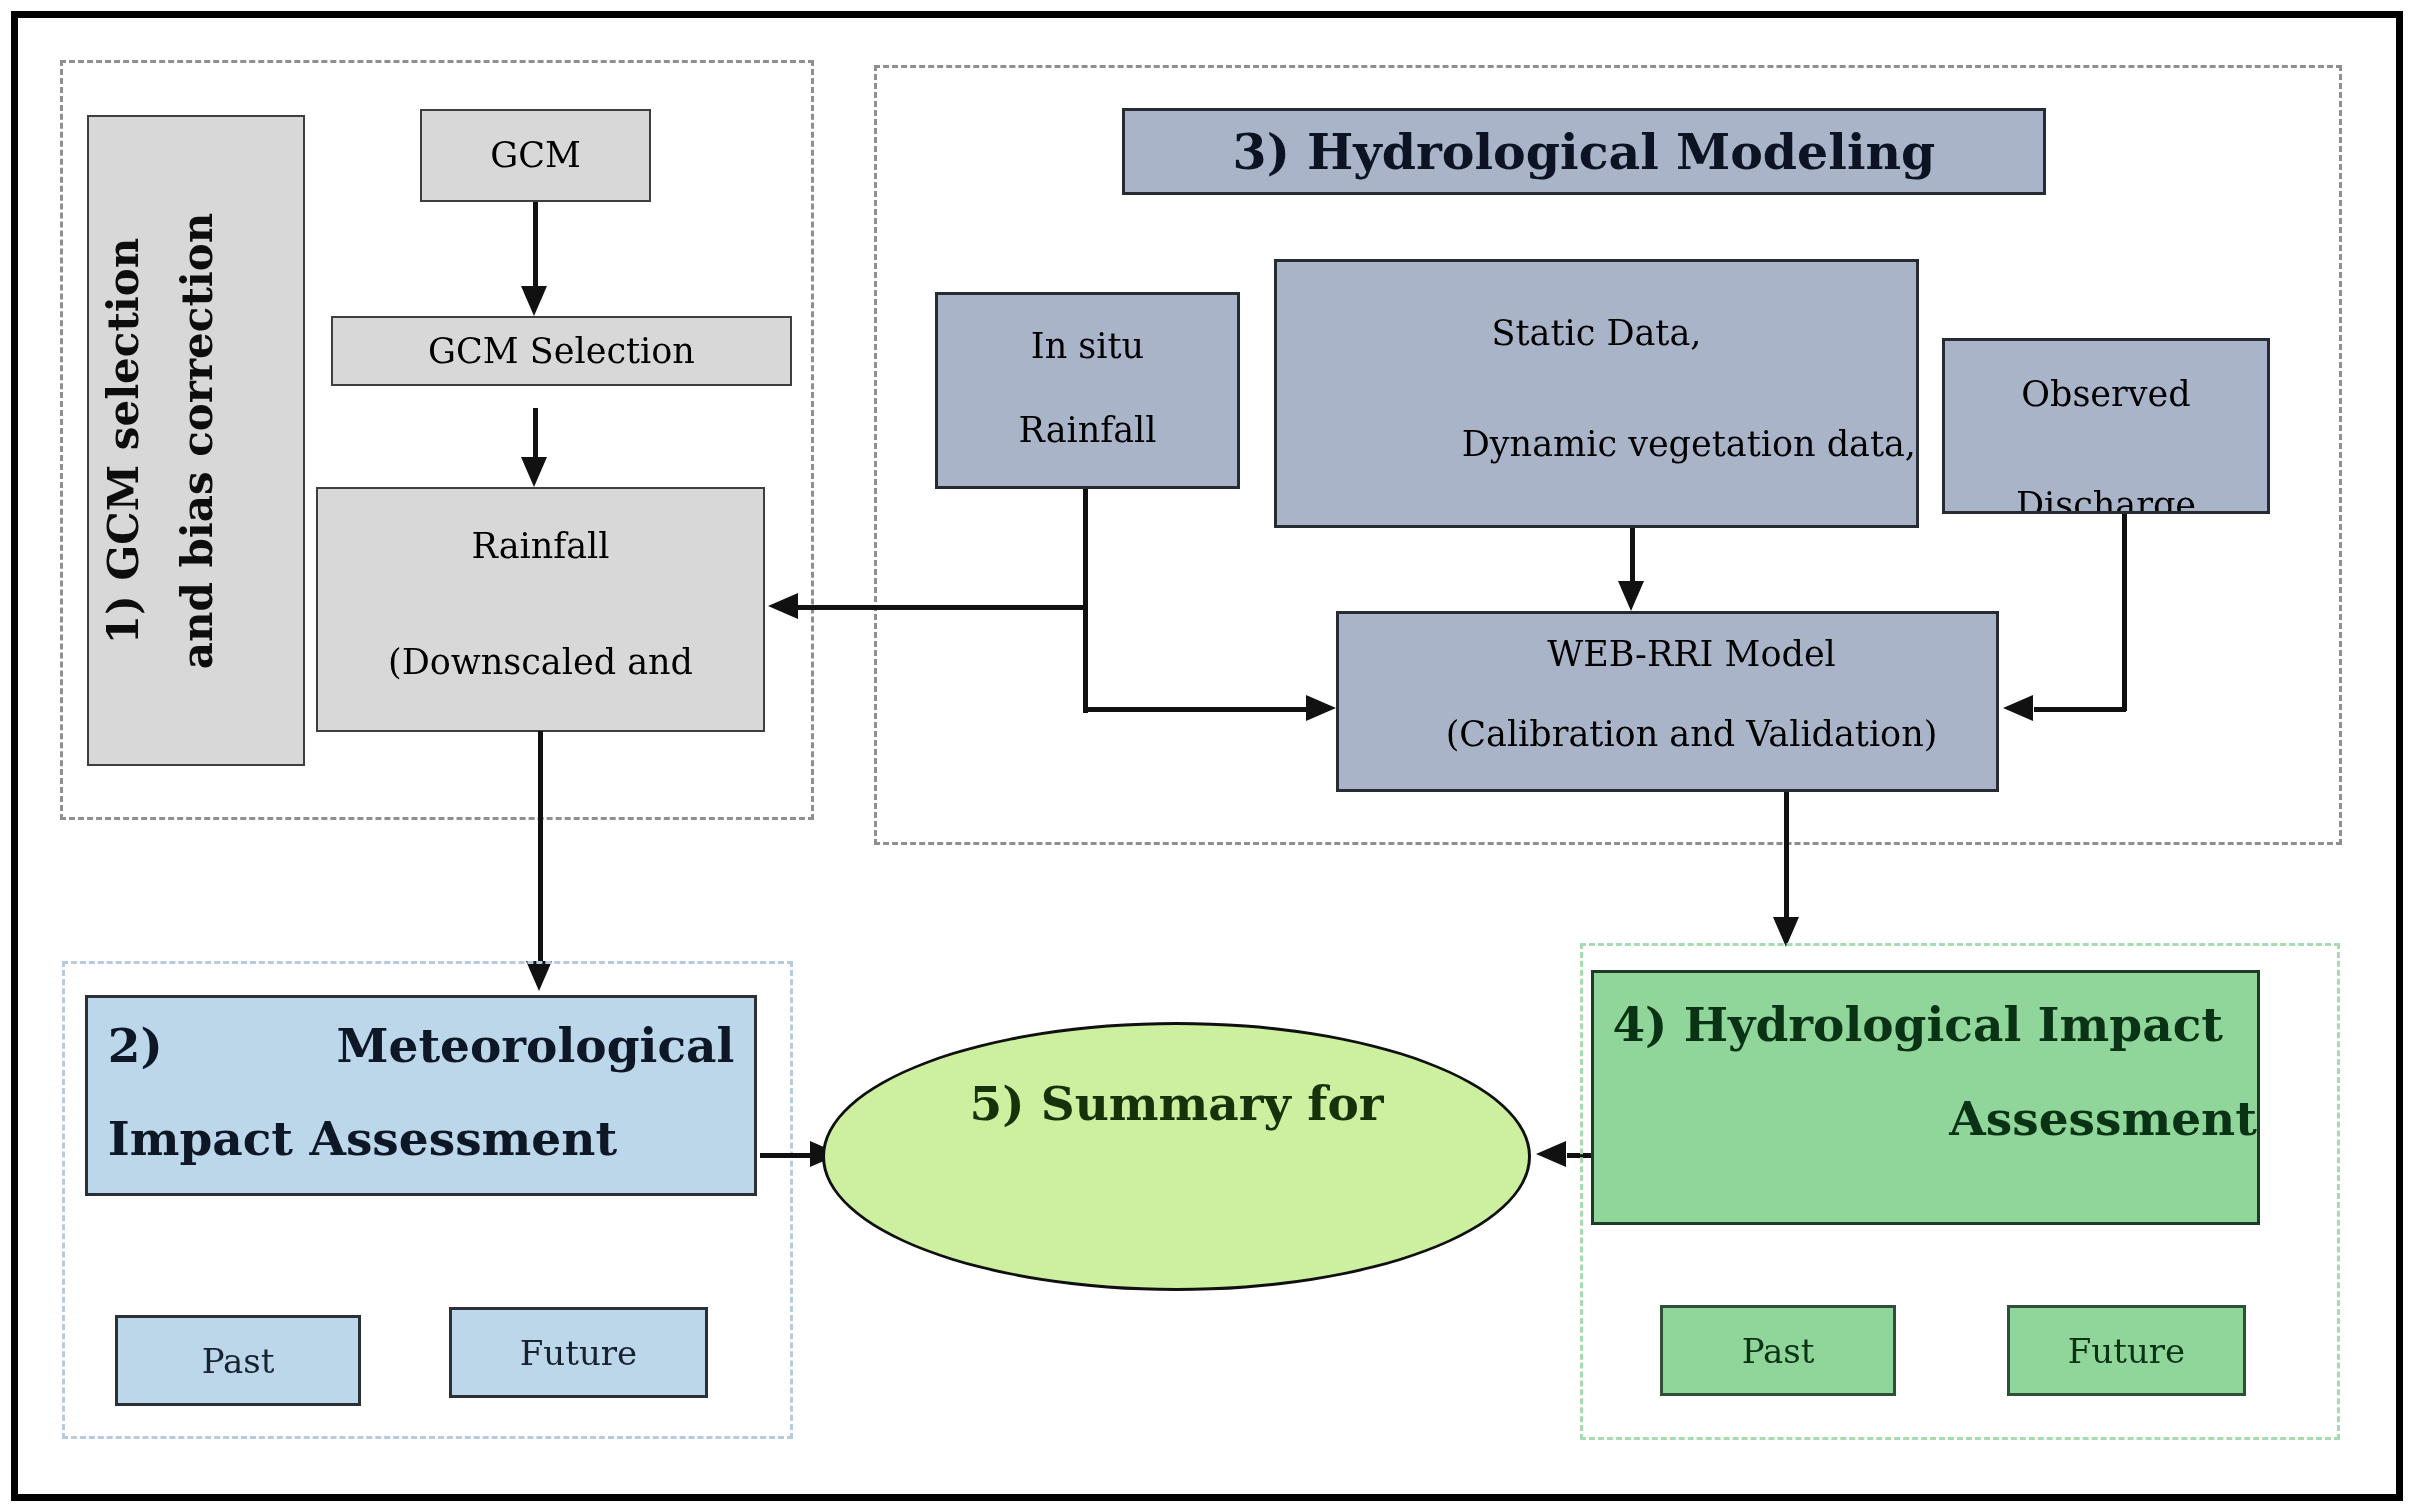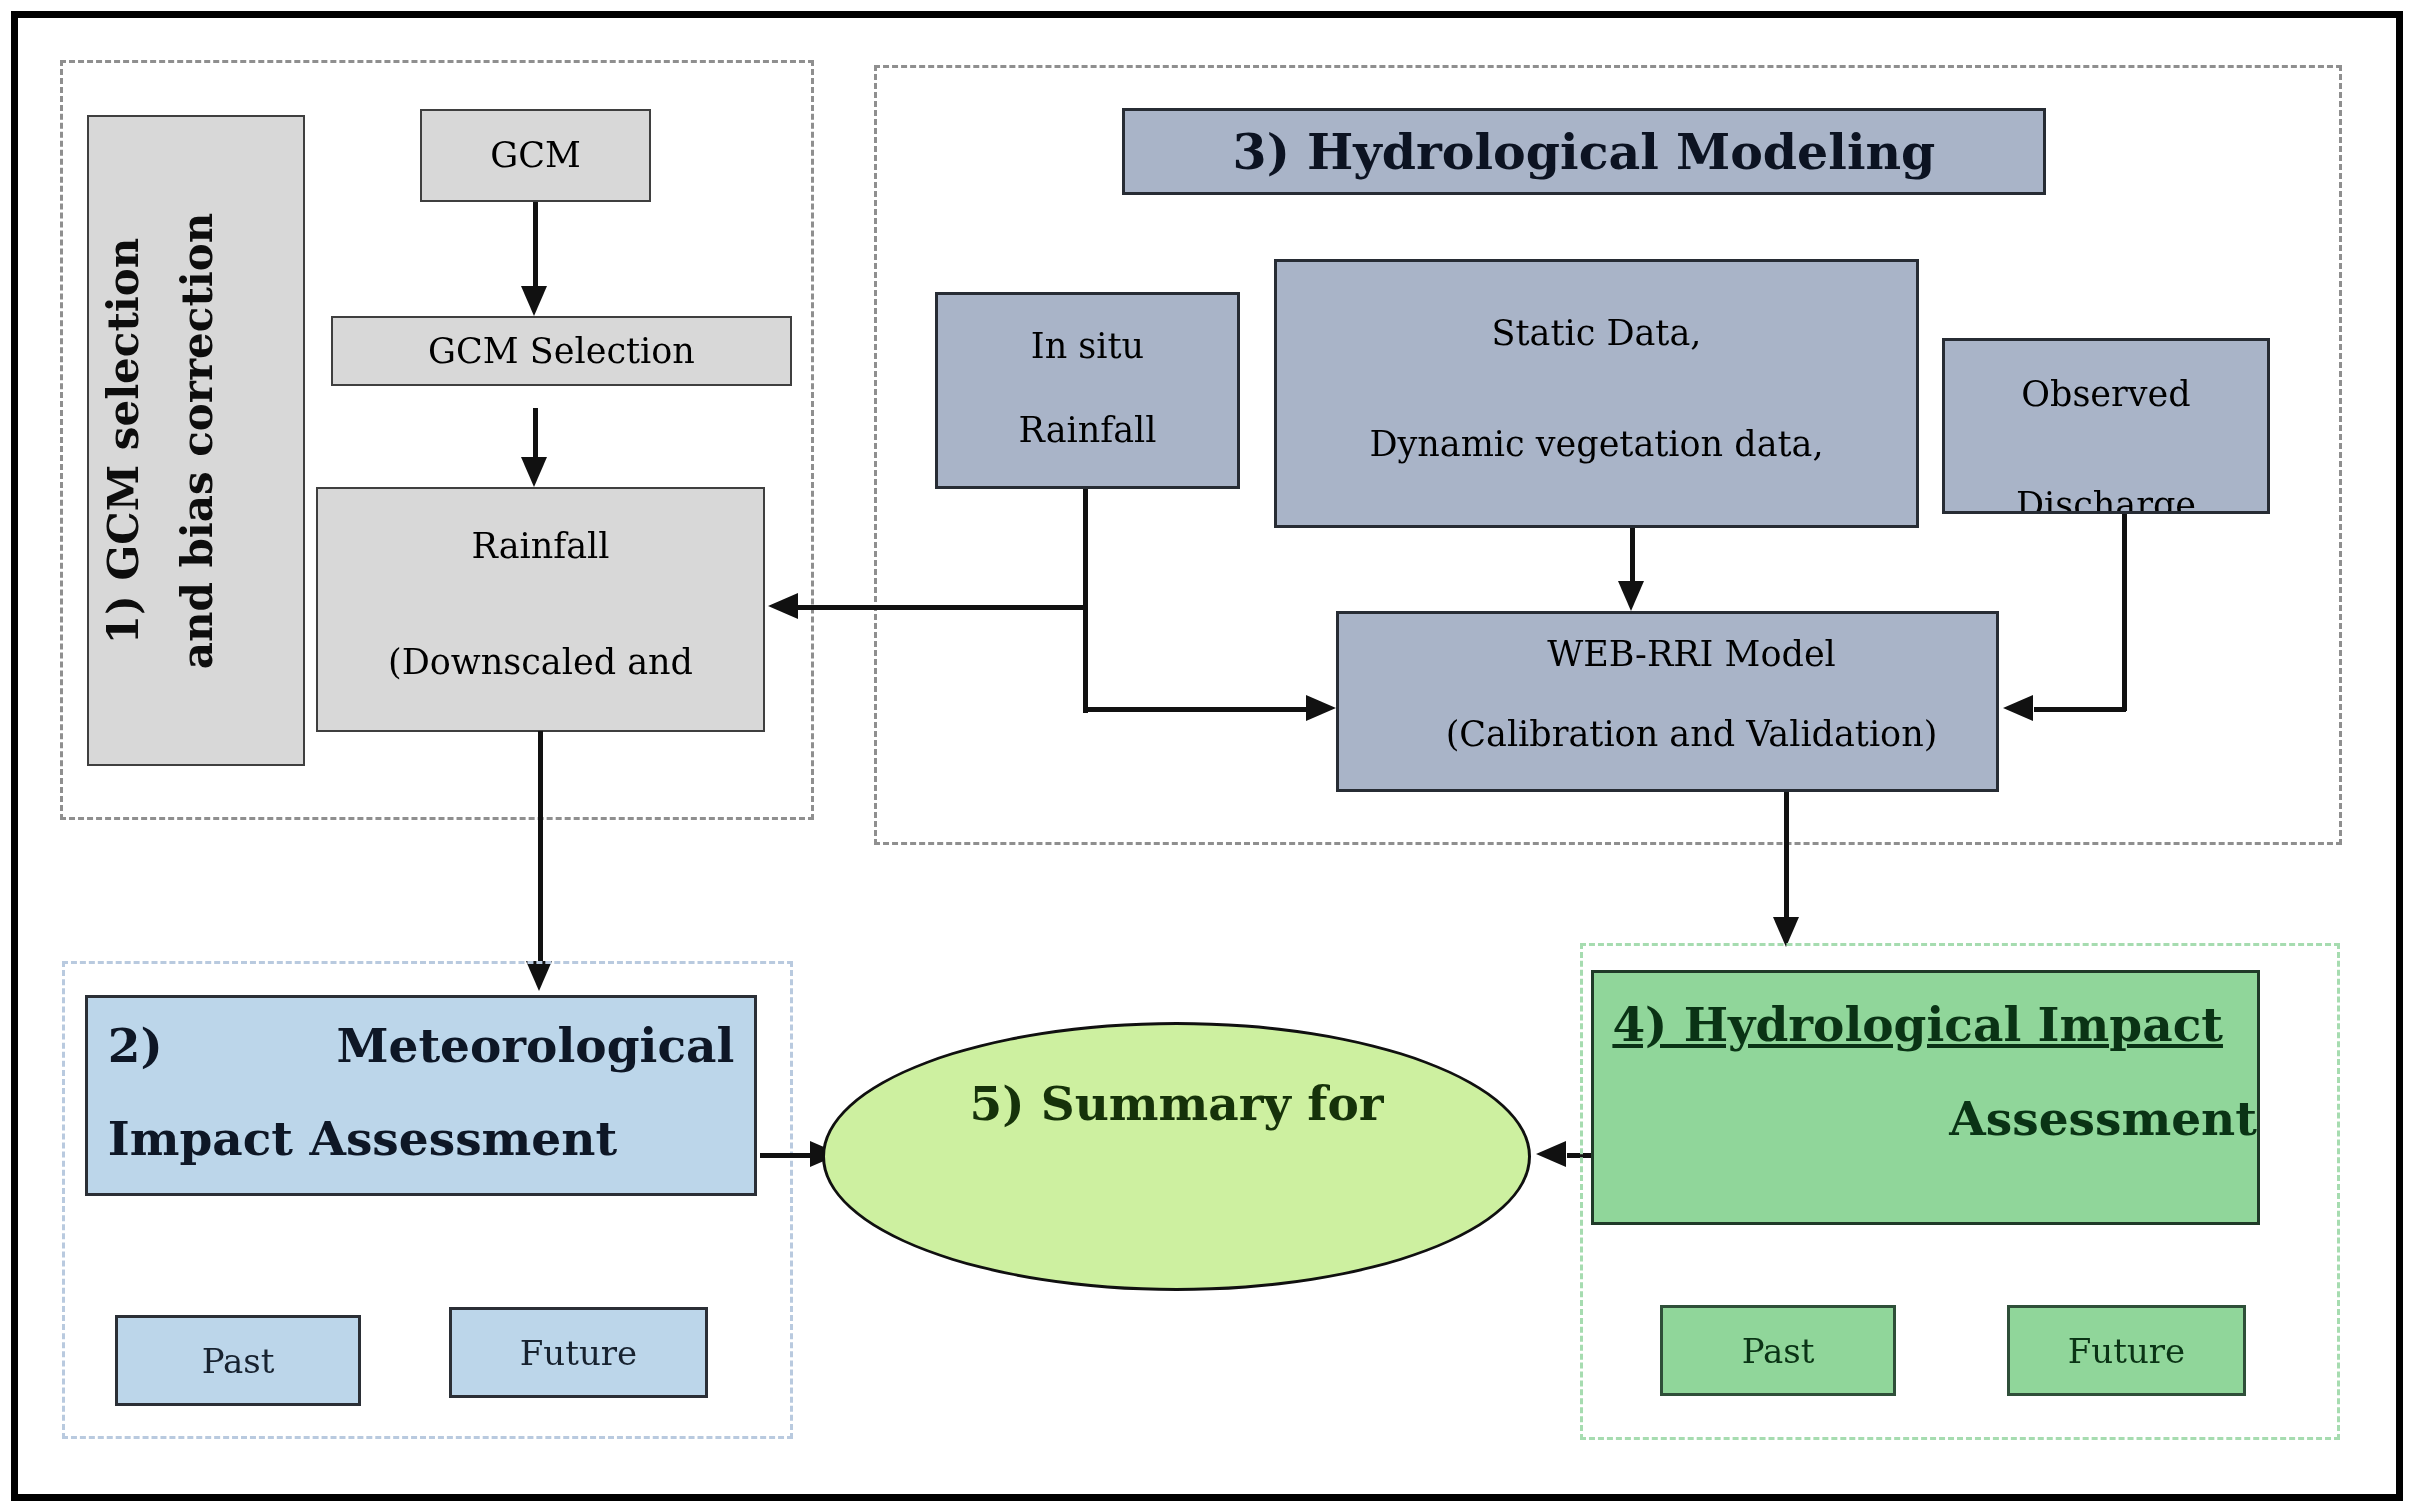--- a/index.html
+++ b/index.html
@@ -86,21 +86,21 @@
     <span>3) Hydrological Modeling</span>
   </div>
 
   <div class="node slate t54" style="left:935px;top:292px;width:305px;height:197px;">
     <div style="margin-top:31.5px;">In situ</div>
     <div style="margin-top:46px;">Rainfall</div>
   </div>
 
   <div class="node slate t54" style="left:1274px;top:259px;width:645px;height:269px;">
     <div style="margin-top:52px;">Static Data,</div>
-    <div style="margin-top:72px;">Dynamic vegetation data,</div>
+    <div style="margin-top:72px;text-align:right;">Dynamic vegetation data,</div>
   </div>
 
   <div class="node slate t54 clip" style="left:1942px;top:338px;width:328px;height:176px;">
     <div style="margin-top:34px;">Observed</div>
     <div style="margin-top:72px;">Discharge</div>
   </div>
 
   <div class="node slate t54" style="left:1336px;top:611px;width:663px;height:181px;padding-left:48px;">
     <div style="margin-top:21px;">WEB-RRI Model</div>
     <div style="margin-top:41px;">(Calibration and Validation)</div>
@@ -145,21 +145,21 @@
   <div class="ellipse">
     <div style="margin-top:51px;">5) Summary for</div>
   </div>
 
   <div class="hline" style="left:1567px;top:1153px;width:27.6px;height:4.6px;"></div>
   <div class="ah left" style="left:1536px;top:1141px;"></div>
 
   <div class="group g4"></div>
 
   <div class="node green biggreen">
-    <div style="margin-top:23.6px;padding-left:18.4px;text-decoration:underline;">4) Hydrological Impact</div>
+    <div style="margin-top:23.6px;padding-left:18.4px;">4) Hydrological Impact</div>
     <div style="margin-top:39px;padding-left:55px;text-align:right;">Assessment</div>
   </div>
 
   <div class="node green pf green" style="left:1660px;top:1305px;width:236px;height:91px;">
     <span>Past</span>
   </div>
   <div class="node green pf green" style="left:2007px;top:1305px;width:239px;height:91px;">
     <span>Future</span>
   </div>
 </div>

